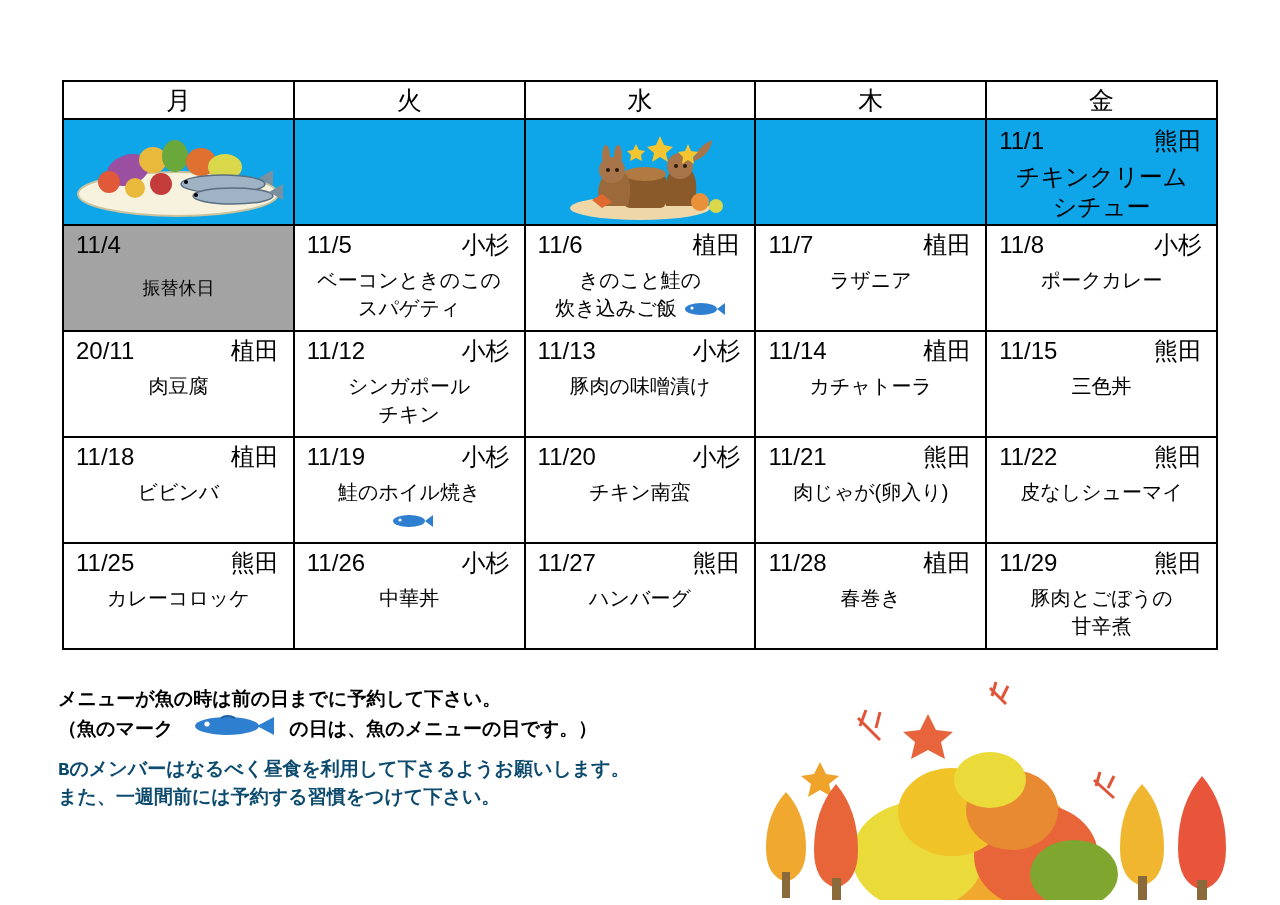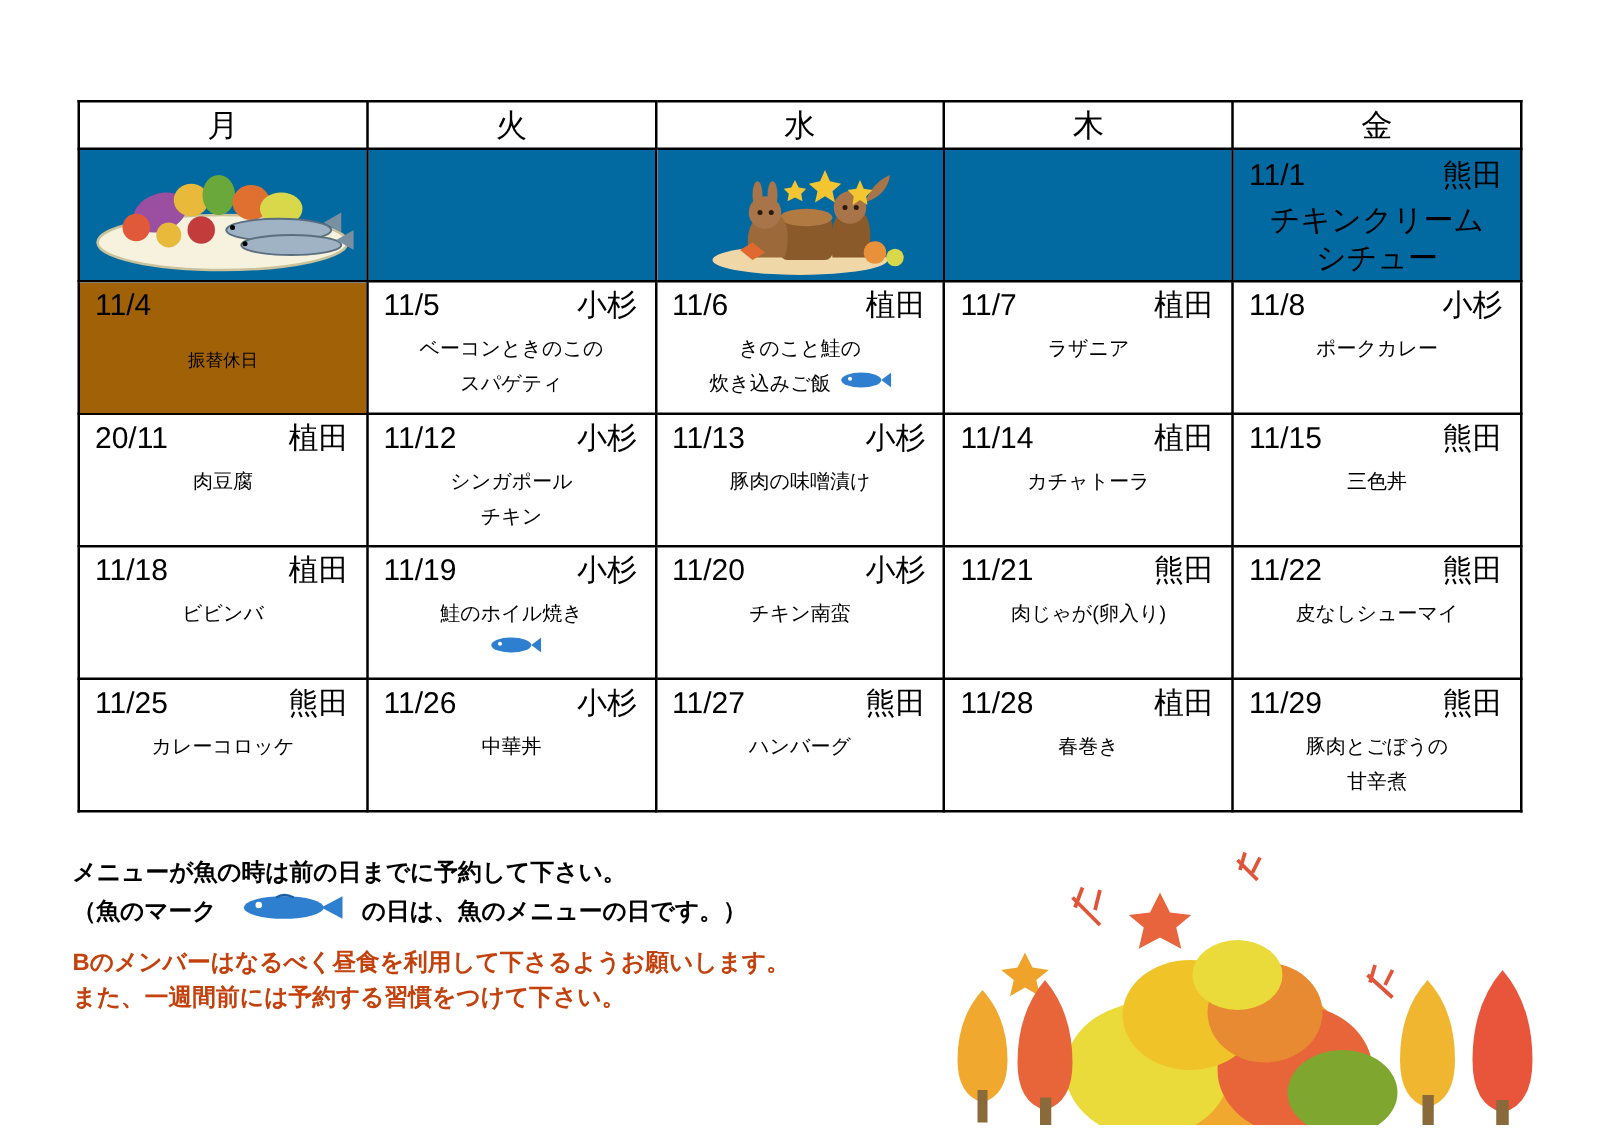--- a/index.html
+++ b/index.html
@@ -51,47 +51,48 @@
     font-weight: normal;
     text-align: center;
     vertical-align: middle;
   }
   td.cell {
     height: 104px;
     position: relative;
   }
   td.decor {
     height: 104px;
-    background: #0369a1;
+    background: #0ea5e9;
     position: relative;
   }
   td.holiday {
-    background: #a16207;
+    background: #a3a3a3;
   }
   .cellhead {
     display: flex;
     justify-content: space-between;
     align-items: center;
     padding: 4px 14px 0 12px;
     font-size: 24px;
     line-height: 30px;
     white-space: nowrap;
   }
   .cellhead .date { }
   .cellhead .staff { }
   .cellbody {
     text-align: center;
-    font-size: 16px;
+    font-size: 20px;
     line-height: 28px;
     padding: 6px 4px 0 4px;
     white-space: pre-line;
   }
   .cellbody.holidaytext {
-    font-size: 14px;
+    font-size: 18px;
     padding-top: 14px;
+    font-family: Liberation Serif, serif;
   }
   .decor-top .cellhead {
     padding-top: 6px;
   }
   .decor-top .cellbody {
     padding-top: 6px;
     font-size: 24px;
     line-height: 30px;
   }
   
@@ -118,21 +119,22 @@
   .note-line {
     font-size: 19px;
     font-weight: bold;
     line-height: 26px;
     color: #000;
     margin-bottom: 2px;
     white-space: nowrap;
   }
   .note-gap { height: 14px; }
   .note-red {
-    color: #c2410c;
+    color: #0c4a6e;
+    font-family: Liberation Mono, monospace;
   }
   .note-flex {
     display: flex;
     align-items: center;
     white-space: nowrap;
     font-size: 19px;
     font-weight: bold;
     text-align: right;
   }
   .autumn {

